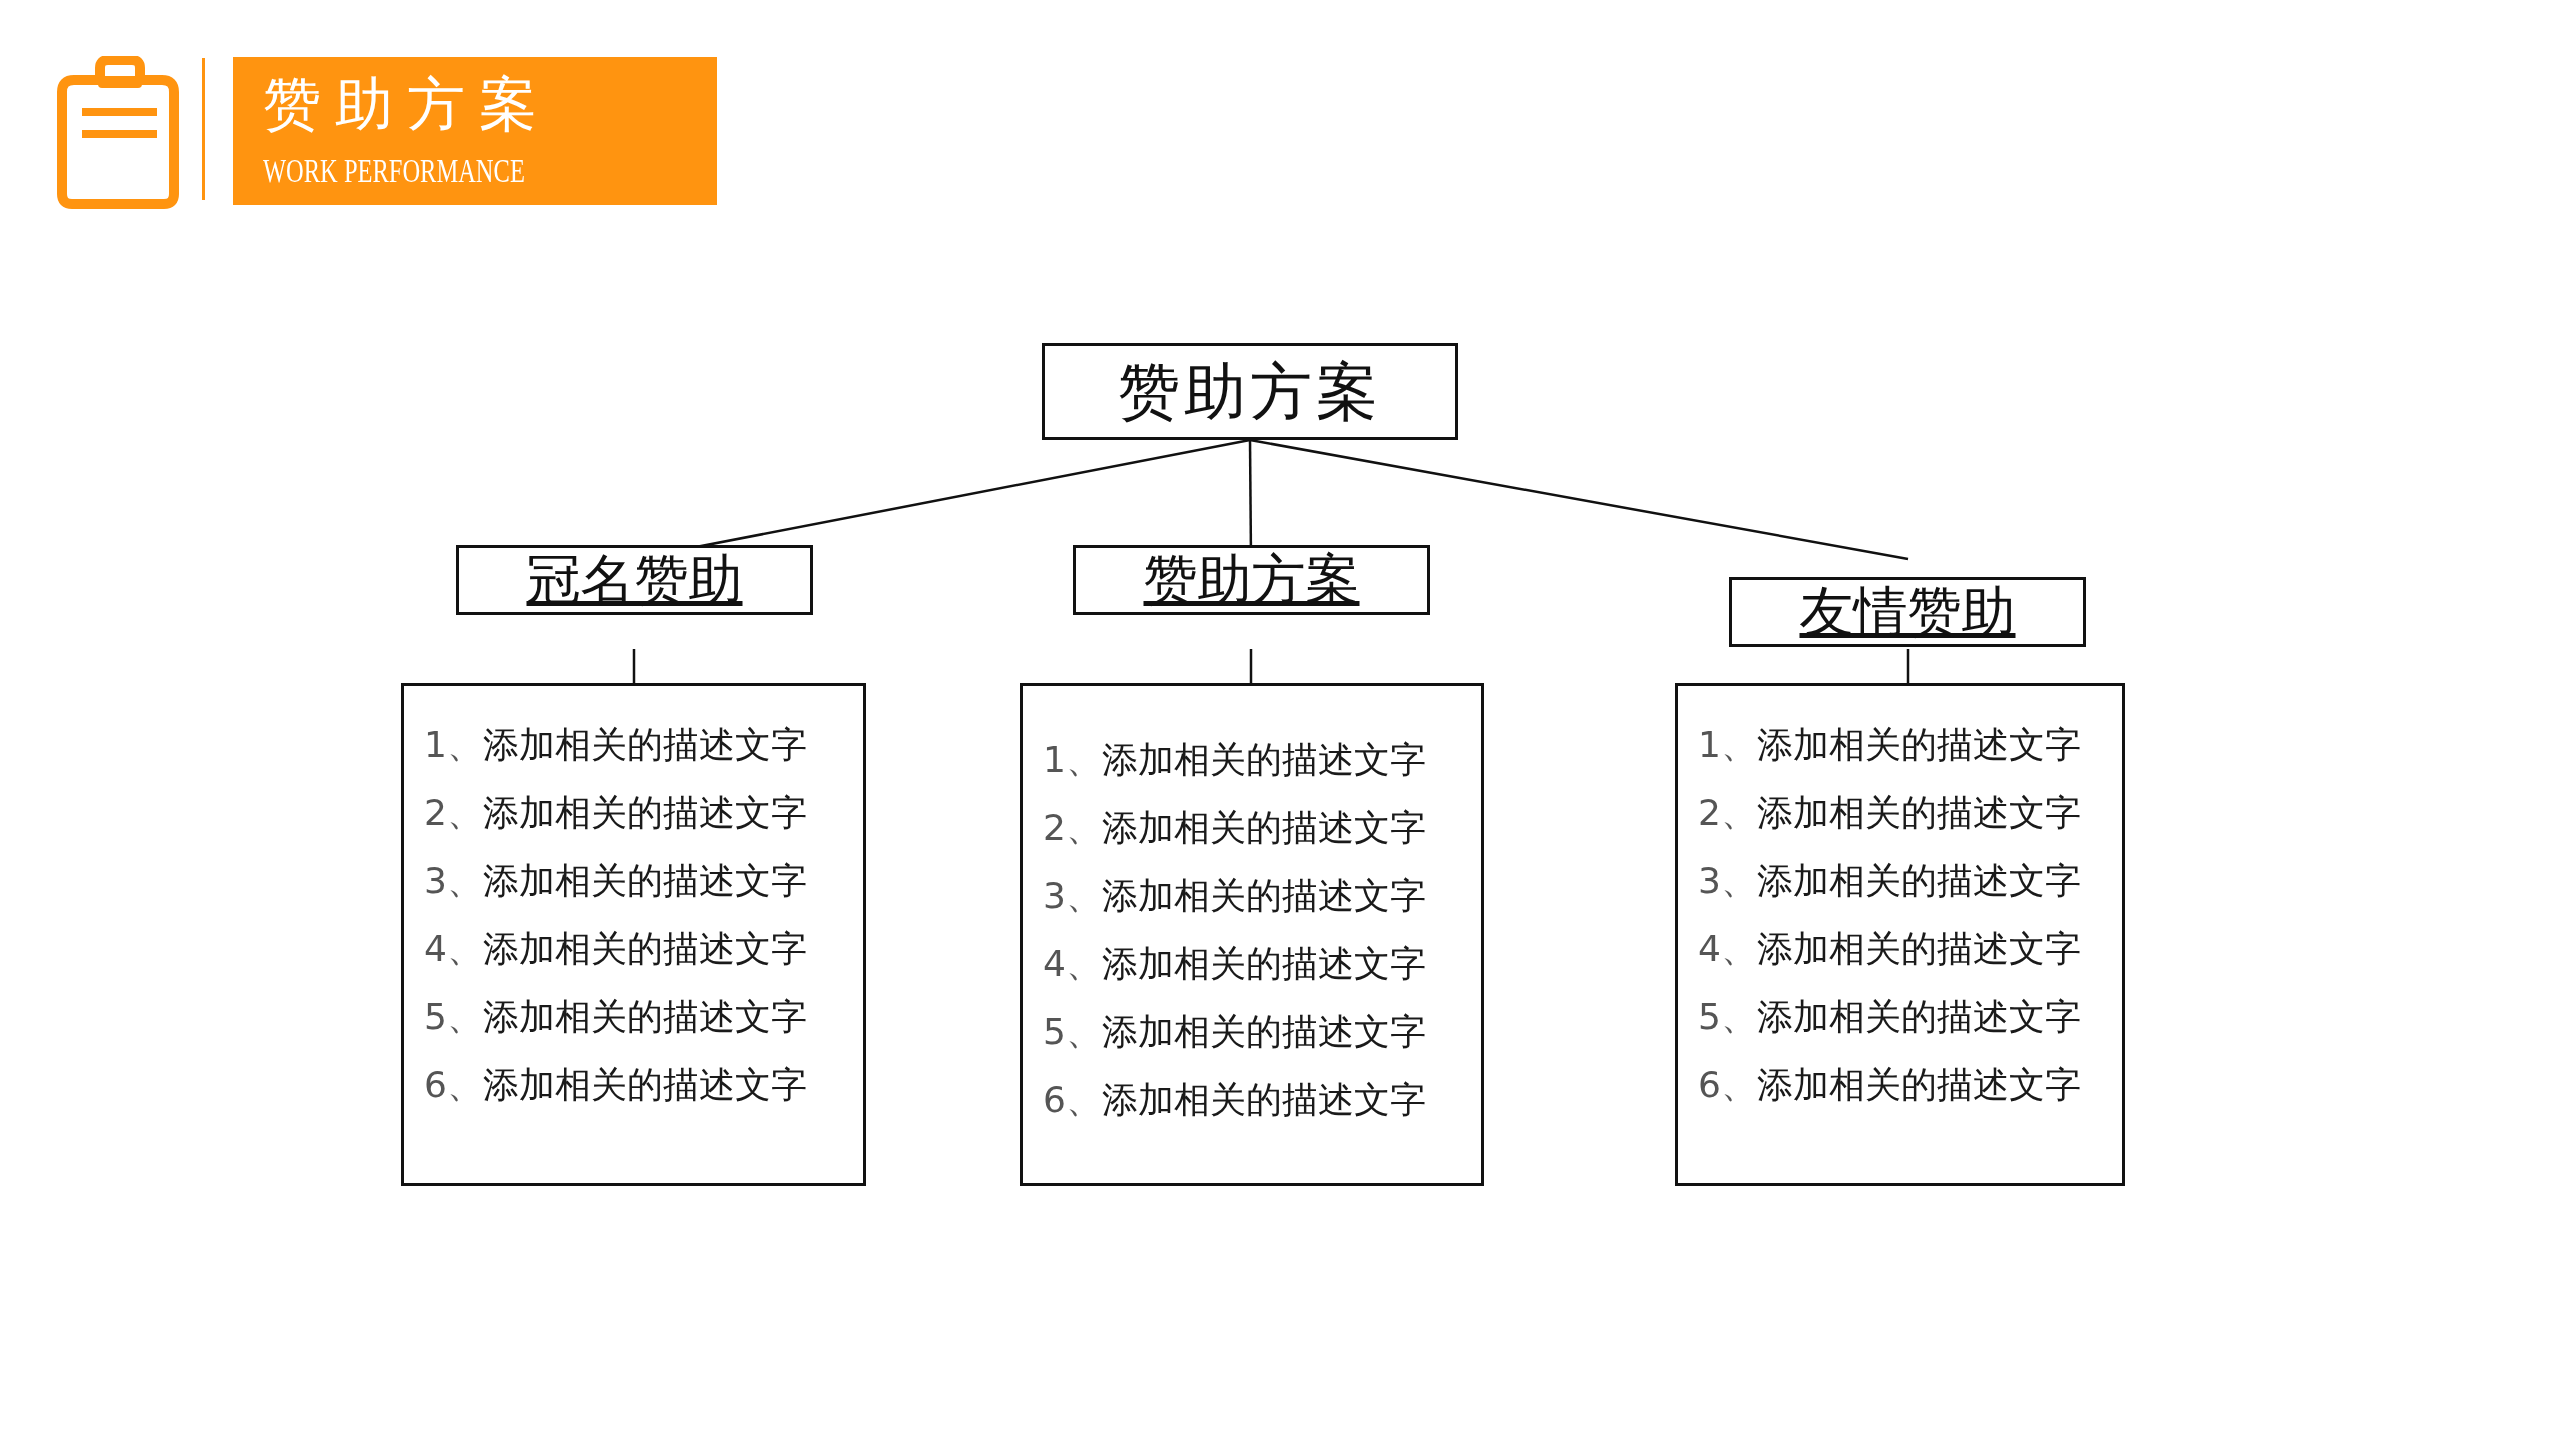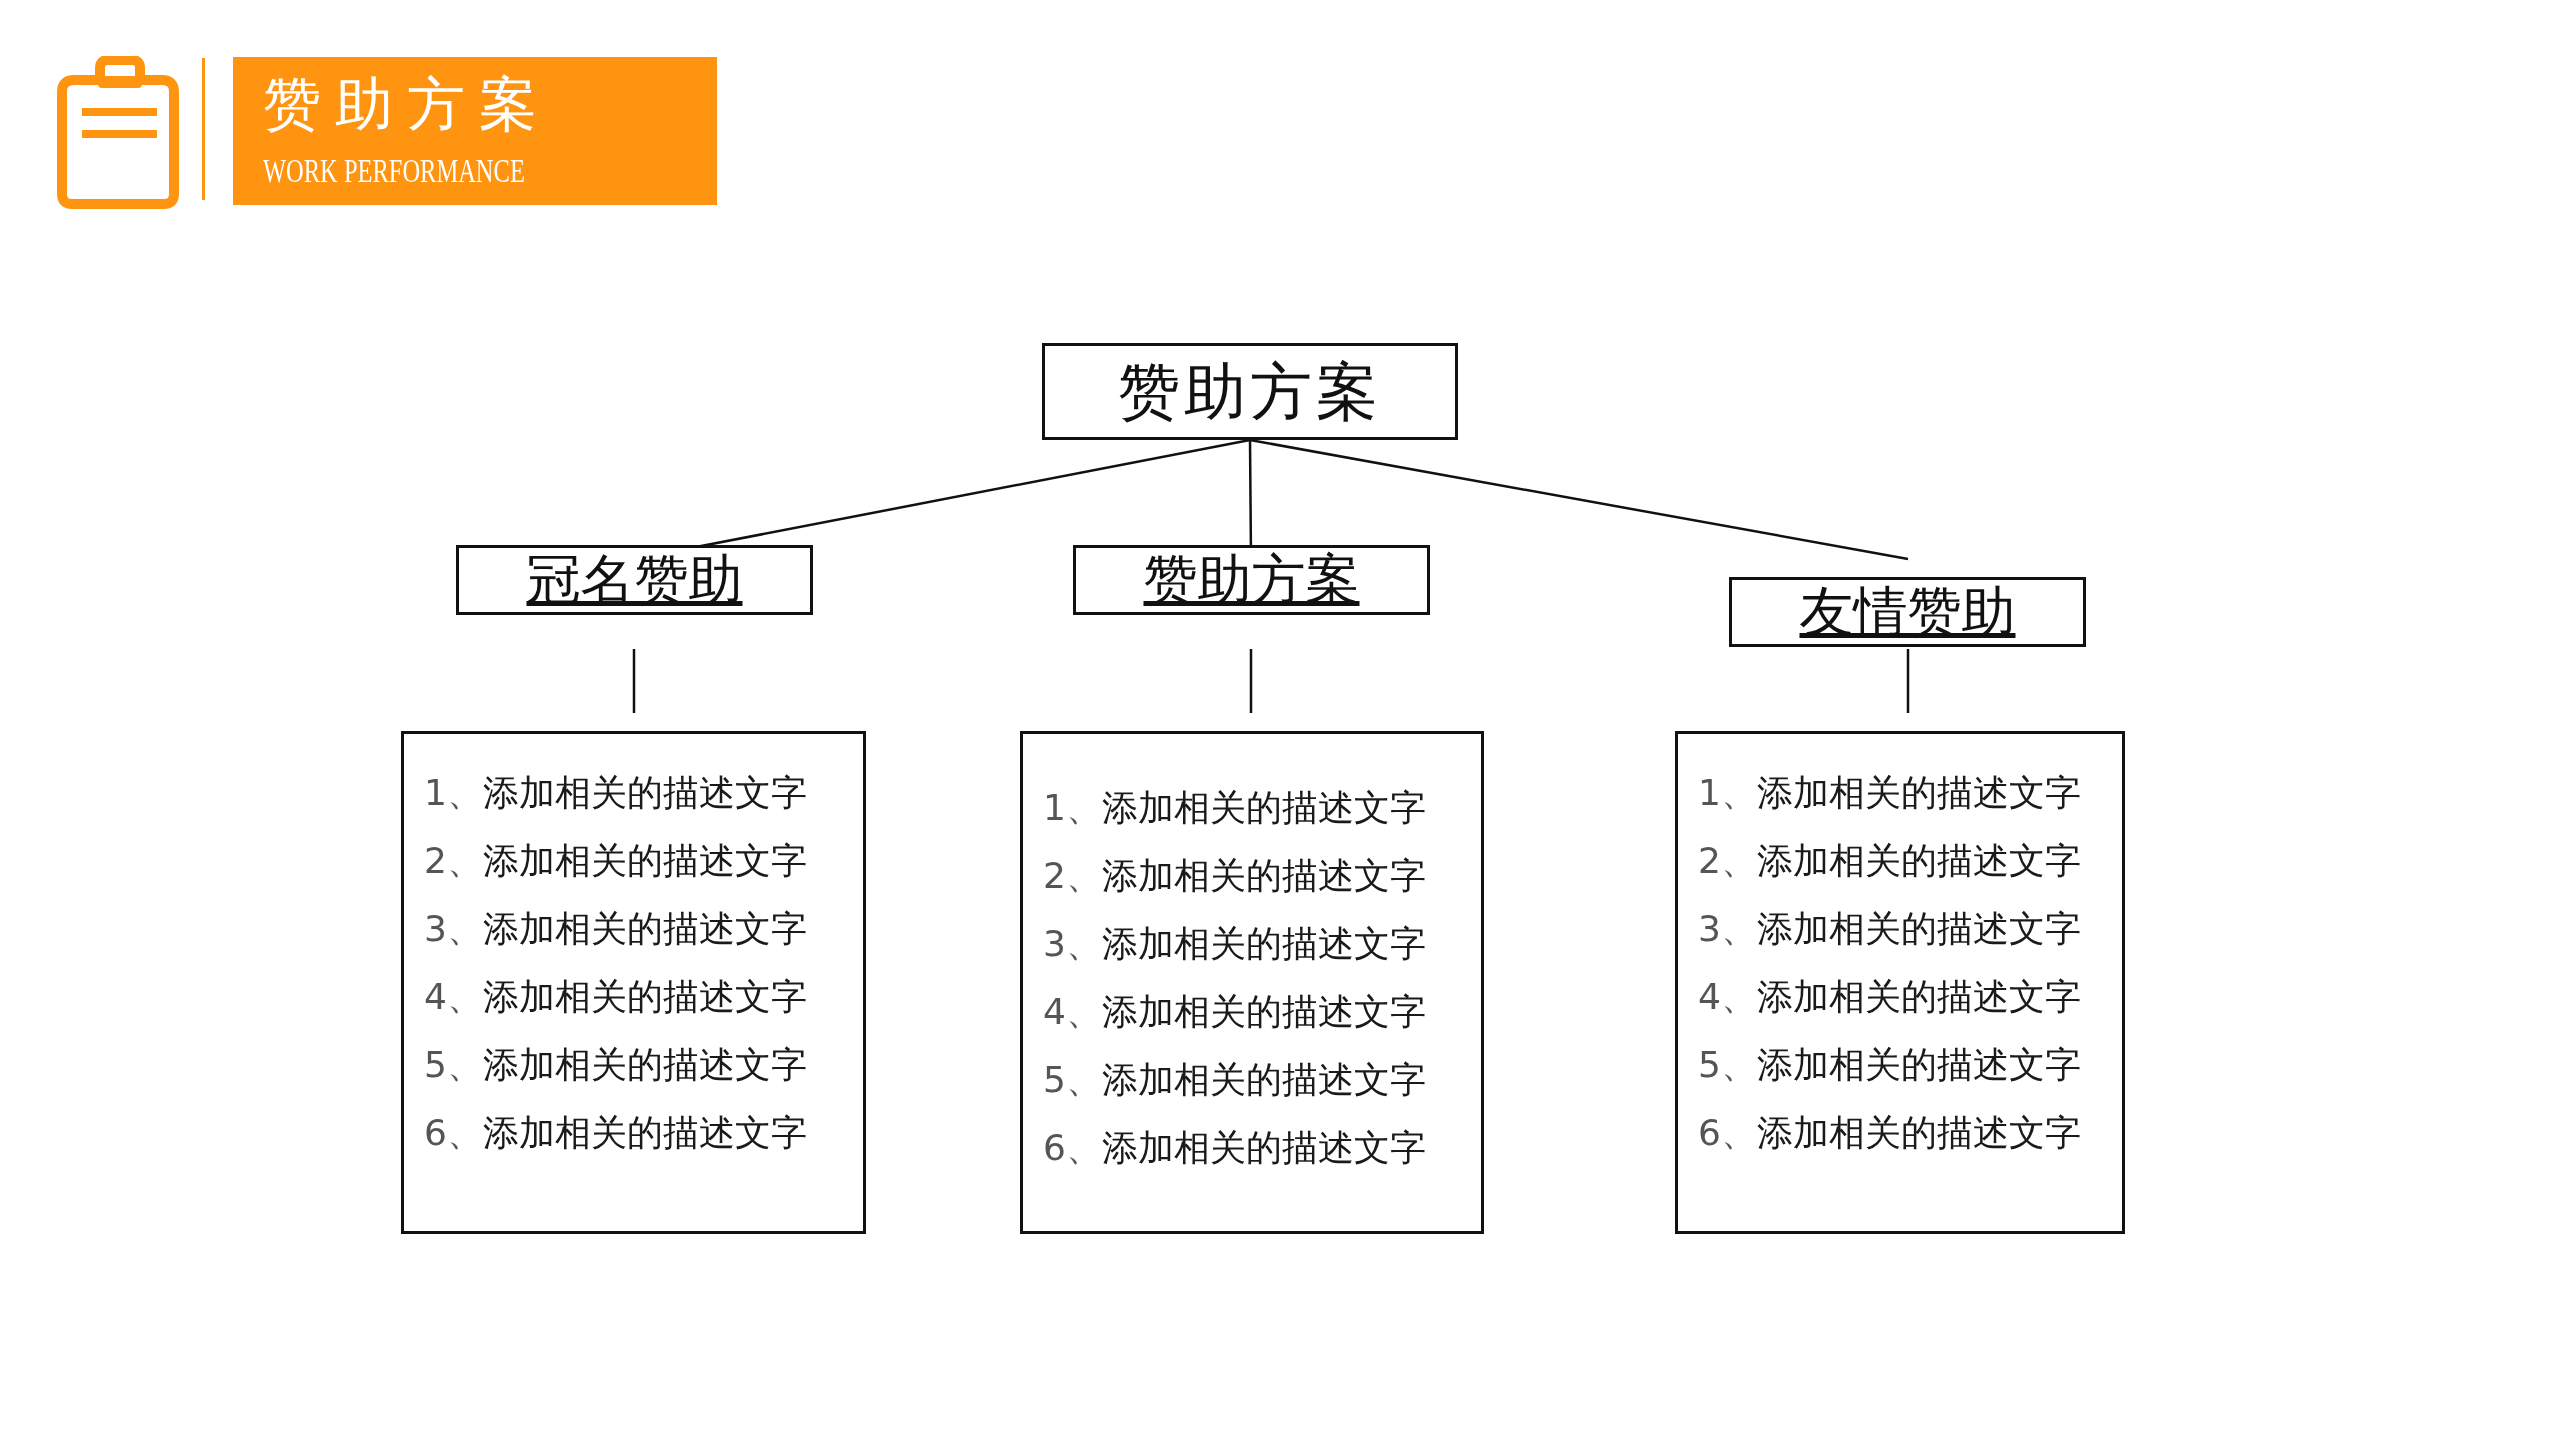--- a/index.html
+++ b/index.html
@@ -33,21 +33,21 @@
     border: 3px solid #111111; background: #ffffff;
     display: flex; align-items: center; justify-content: center;
     white-space: nowrap;
   }
   .node-root { left: 1042px; top: 343px; width: 416px; height: 97px; font-size: 62px; letter-spacing: 4px; }
   .node-l2 { top: 545px; width: 357px; height: 70px; font-size: 54px; text-decoration: underline; }
   .node-l2-1 { left: 456px; }
   .node-l2-2 { left: 1073px; }
   .node-l2-3 { left: 1729px; margin-top: 32px; }
 
-  .listbox { border: 3.5px solid #111111; background: #ffffff; top: 731px; height: 503px; }
+  .listbox { border: 3.5px solid #111111; background: #ffffff; top: 683px; height: 503px; }
   .listbox-1 { left: 401px; width: 465px; }
   .listbox-2 { left: 1020px; width: 464px; }
   .listbox-3 { left: 1675px; width: 450px; }
   .list {
     position: absolute; left: 20px; margin: 0; padding: 0; list-style: none;
     font-size: 36px; line-height: 68px; color: #1a1a1a; white-space: nowrap;
   }
   .listbox-1 .list { top: 25px; }
   .listbox-2 .list { top: 40px; }
   .listbox-3 .list { top: 25px; }

